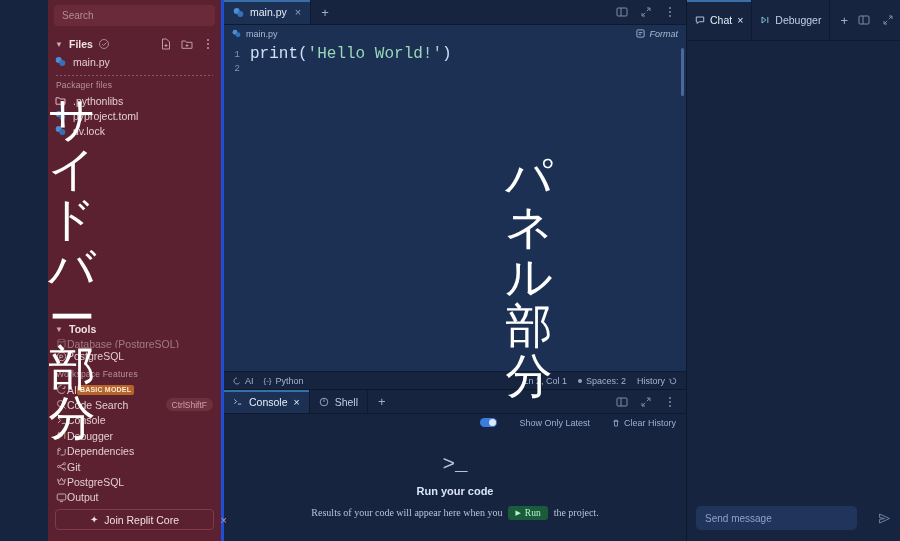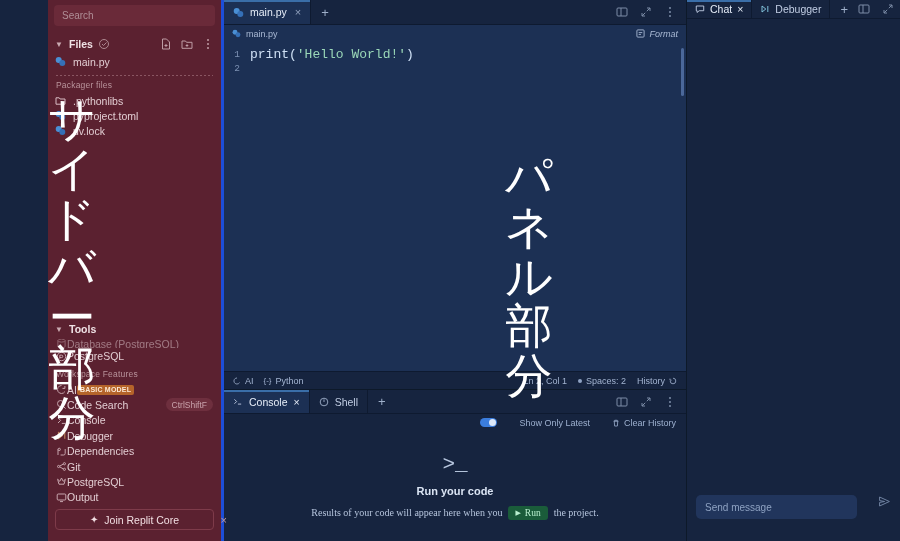--- a/index.html
+++ b/index.html
@@ -84,21 +84,21 @@
   .breadcrumb {
     height: 17px; display: flex; align-items: center; gap: 5px;
     padding: 0 8px; font-size: 9px; color: #a9b9d4; background: #1c3054;
   }
   .fmt { margin-left: auto; display: flex; align-items: center; gap: 4px; font-size: 9px; color: #a9b9d4; font-style: italic; }
 
   .editor { flex: 1 1 auto; background: #1c3054; position: relative; overflow: hidden;
             font-family: "Liberation Mono", monospace; }
   .cline { display: flex; height: 14px; align-items: center; }
   .lnum { width: 26px; text-align: right; padding-right: 10px; font-size: 9.5px; color: #7d91b3; }
-  .ctext { font-size: 13px; color: #cfe0f5; }
+  .ctext { font-size: 16px; color: #cfe0f5; }
   .str { color: #9ad7b8; }
   .fn { color: #cfe0f5; }
   .escroll { position: absolute; right: 2px; top: 6px; width: 3px; height: 48px;
              background: #4b689a; border-radius: 2px; }
 
   .statusbar {
     height: 18px; display: flex; align-items: center; gap: 10px;
     padding: 0 9px; font-size: 9px; color: #a3b4d1;
     background: #16243f; border-top: 1px solid #0e1a30;
   }
@@ -122,26 +122,26 @@
            align-items: center; justify-content: center; gap: 9px; }
   .prompt-ic { font-size: 21px; color: #b9c8e0; font-family: "Liberation Mono", monospace; }
   .run-title { font-size: 11px; font-weight: bold; color: #dbe5f4; }
   .run-sub { font-size: 10px; color: #b6c5dd; display: flex; align-items: center; gap: 6px; font-family: Liberation Serif, serif; }
   .runbtn { background: #1a5c3a; color: #b9f0cf; font-size: 9.5px;
             padding: 2px 7px; border-radius: 3px; display:flex; align-items:center; gap:4px; }
 
   
   .right { width: 214px; flex: 0 0 214px; display: flex; flex-direction: column;
            background: #16243f; border-left: 1px solid #0d1929; }
-  .rtabs { height: 19px; display: flex; align-items: stretch; border-bottom: 1px solid #0e1a30; }
+  .rtabs { height: 41px; display: flex; align-items: stretch; border-bottom: 1px solid #0e1a30; }
   .rtab { display:flex; align-items:center; gap:5px; padding: 0 8px; font-size: 10.5px;
           color: #c2cee4; border-right: 1px solid #0e1a30; }
   .rtab.active { background: #16243f; color: #e6edf8; box-shadow: inset 0 2px 0 #3a6ea8; }
   .rbody { flex:1 1 auto; background: #16243f; }
-  .msgbar { height: 46px; display: flex; align-items: flex-start; gap: 21px; padding: 0 9px; }
+  .msgbar { height: 46px; display: flex; align-items: center; gap: 21px; padding: 0 9px; }
   .msgin { flex:1 1 auto; height: 24px; background: #21355c; border-radius: 5px;
            display:flex; align-items:center; padding: 0 9px; font-size: 10px; color: #8ea2c2; }
 
   
   .jp { position: absolute; color: #ffffff; font-weight: 500;
         font-family: "DejaVu Sans", sans-serif; pointer-events: none;
         text-align: center; line-height: 1.06; }
   #jp-sidebar { left: 48px; top: 94px; font-size: 47px; }
   #jp-panel { left: 505px; top: 152px; font-size: 47px; }
 </style>

